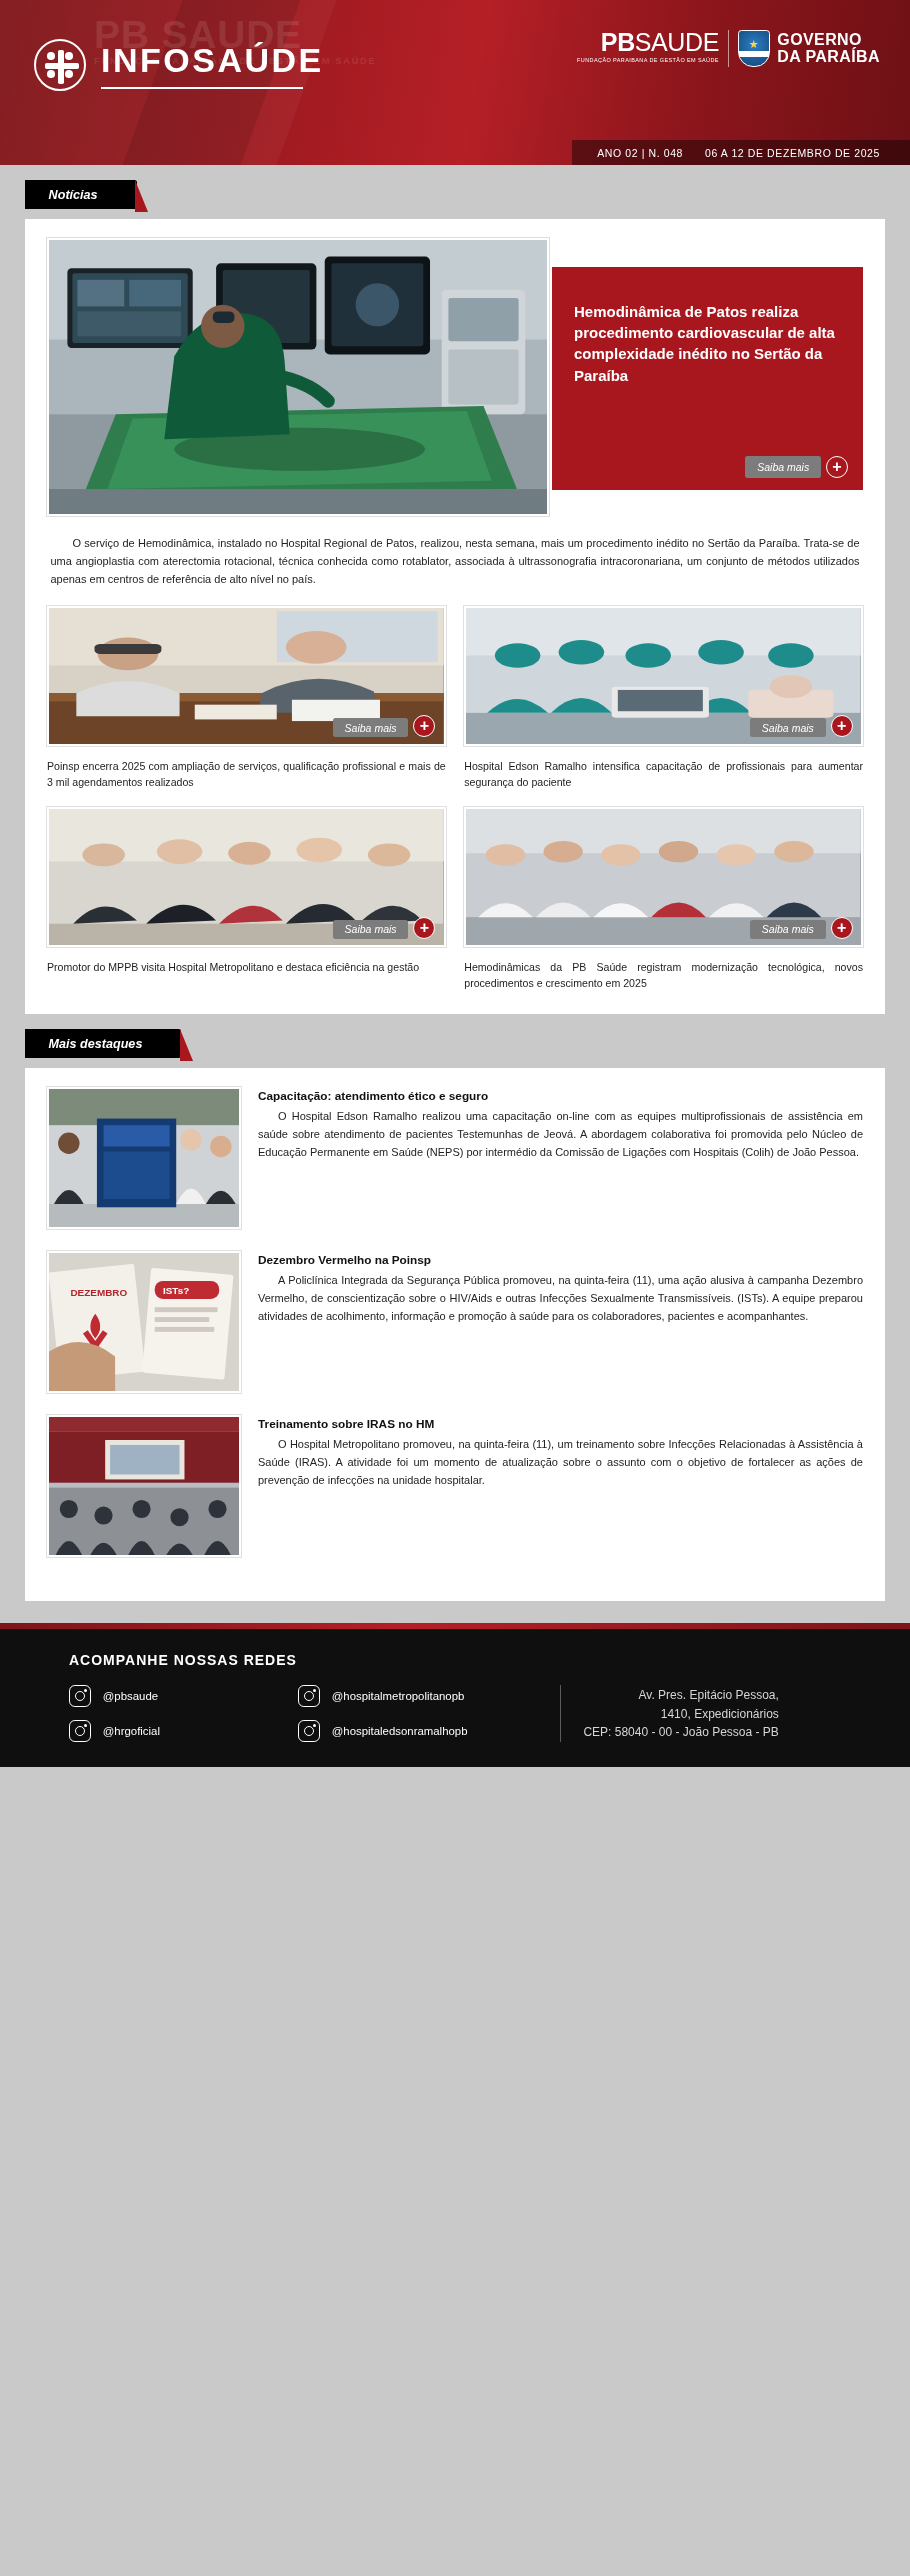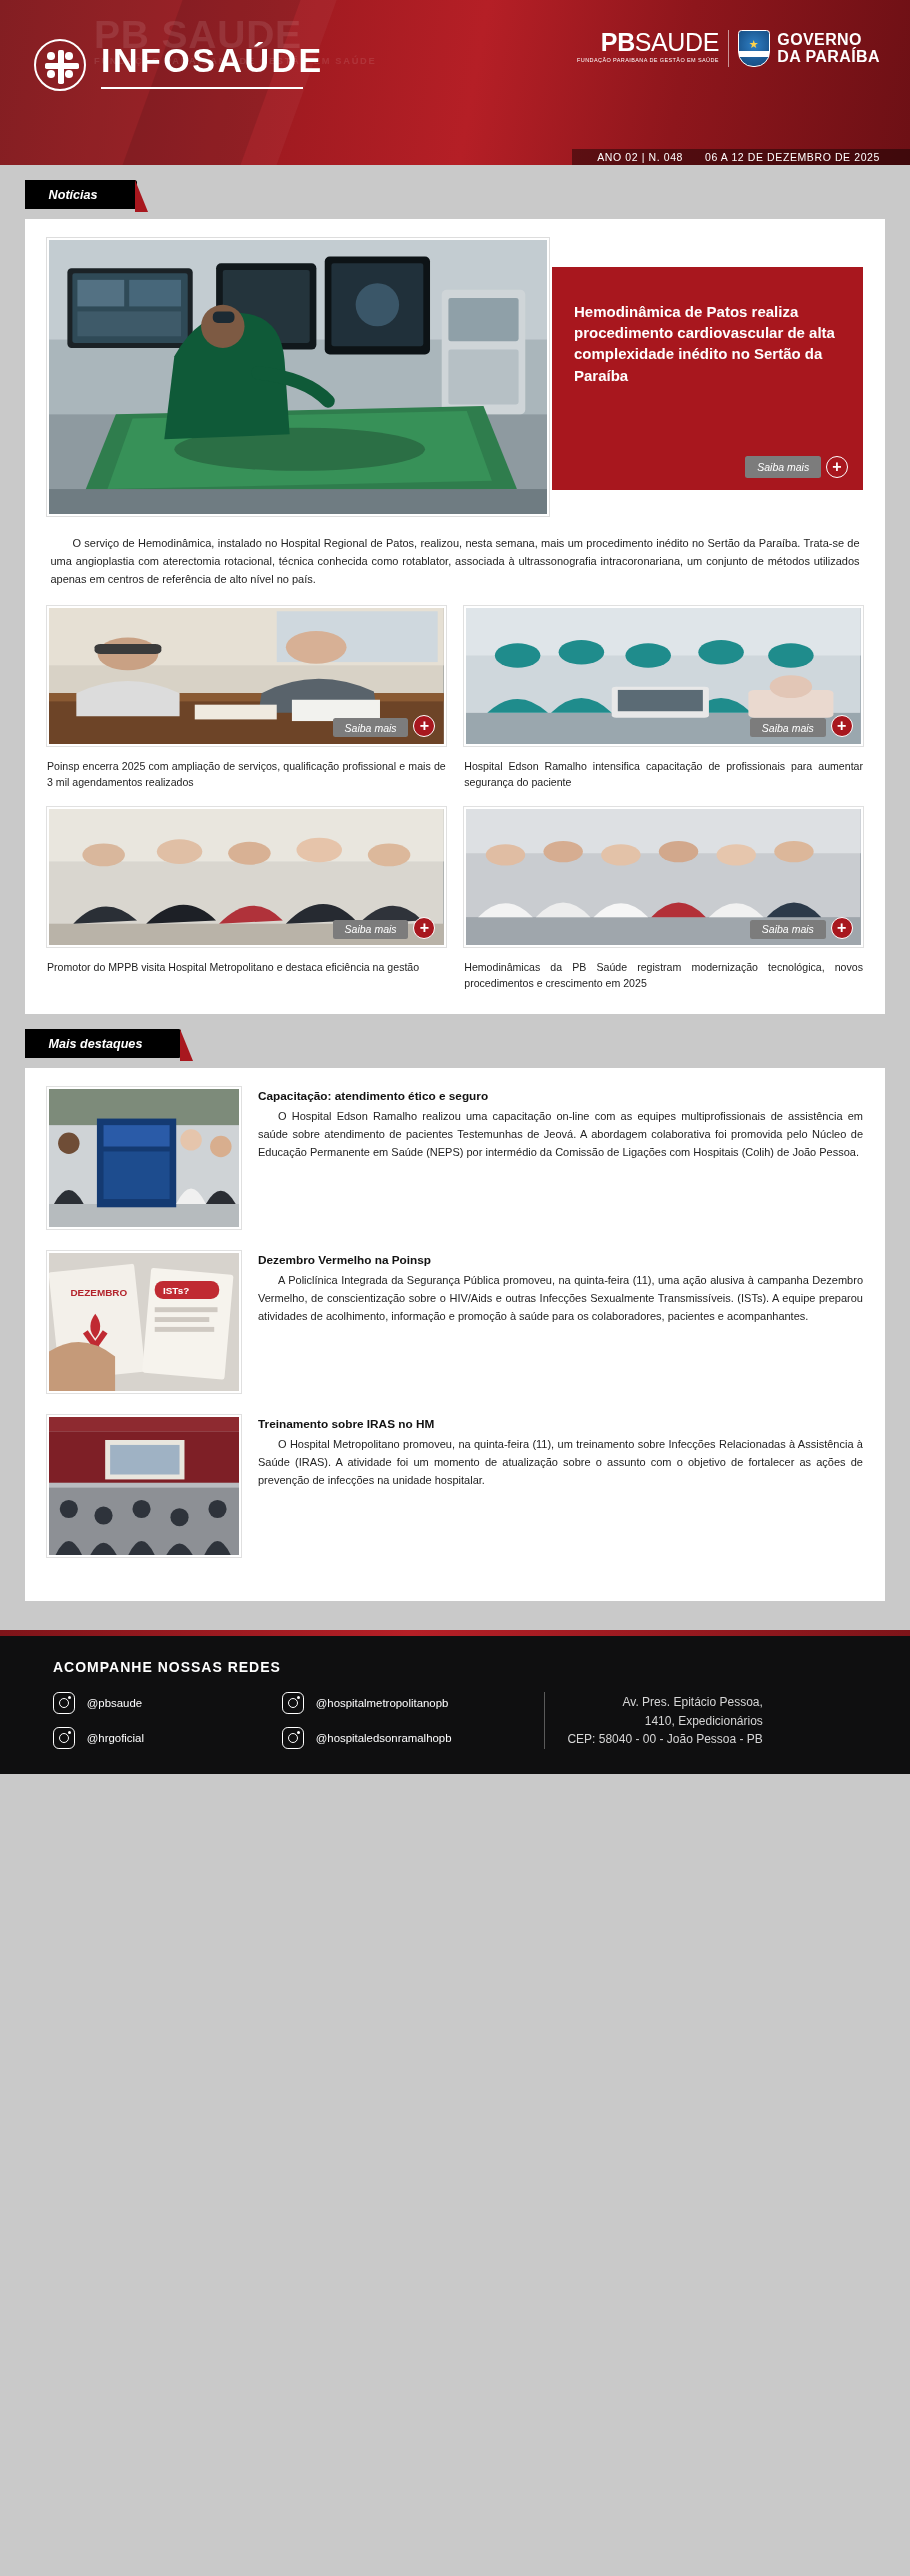--- a/index.html
+++ b/index.html
@@ -123,21 +123,21 @@
   .gov-shield .band {
     position: absolute; left: 0; right: 0; top: 20px;
     height: 5.9px; background: #ffffff;
   }
   .gov-text { color: #fff; line-height: 1.05; }
   .gov-text .g1 { font-size: 16px; font-weight: bold; letter-spacing: 0.4px; }
   .gov-text .g2 { font-size: 16px; font-weight: bold; letter-spacing: 0.4px; }
   .issue-bar {
     position: absolute;
     right: 0; bottom: 0;
-    height: 16px;
+    height: 25px;
     padding: 0 30px 0 25px;
     background: rgba(0,0,0,0.42);
     color: #ffffff;
     font-size: 10.5px;
     letter-spacing: 0.6px;
     display: flex;
     align-items: center;
     gap: 22px;
   }
 
@@ -281,23 +281,23 @@
   .hl-text {
     font-size: 11px;
     line-height: 1.6;
     color: #232323;
     text-align: justify;
   }
   .hl-text .indent { display: inline-block; width: 20px; }
 
   
   .footer {
-    margin-top: 29px;
+    margin-top: 22px;
     background: #0f0f10;
-    padding: 22px 0 25px 1px;
+    padding: 22px 0 25px 17px;
     position: relative;
     overflow: hidden;
   }
   .footer::before {
     content: "";
     position: absolute;
     left: 0; top: 0; right: 0;
     height: 5.9px;
     background: linear-gradient(90deg, #7e1419, #b51f26 45%, #7e1419);
   }

